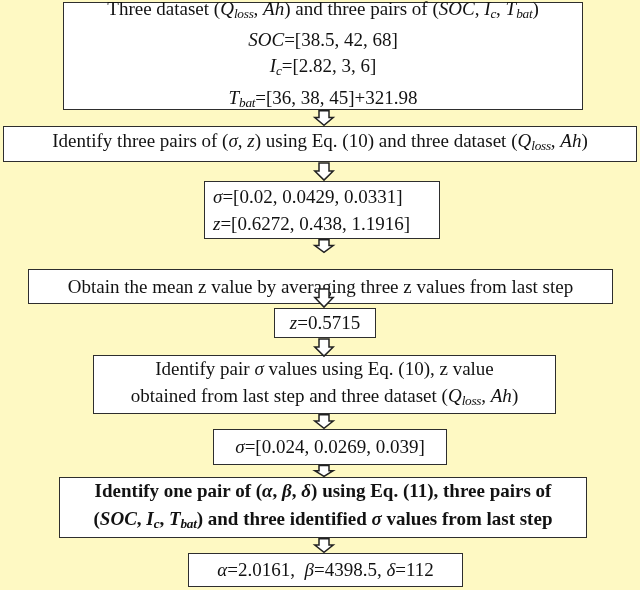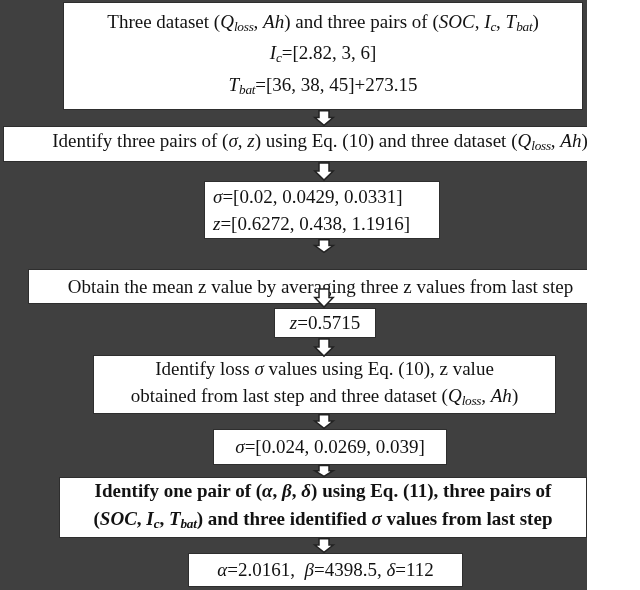--- a/index.html
+++ b/index.html
@@ -1,17 +1,17 @@
 <!DOCTYPE html>
 <html><head>
 <meta charset="utf-8">
 <style>
   html,body{margin:0;padding:0;background:#ffffff;}
   .canvas{
-    position:relative;width:587px;height:590px;background:#404040;
+    position:relative;width:640px;height:590px;background:#fef9c3;
     font-family:"Liberation Serif","DejaVu Serif",serif;color:#121212;
     overflow:hidden;
   }
   .flow-box{
     position:absolute;box-sizing:border-box;background:#ffffff;
     border:1.6px solid #2e2e2e;
     display:flex;flex-direction:column;justify-content:center;align-items:center;
     text-align:center;
   }
   .flow-box.left{align-items:flex-start;text-align:left;padding-left:8px;}
@@ -20,38 +20,39 @@
   .sub{font-size:0.7em;vertical-align:-0.25em;letter-spacing:-0.02em;}
   .flow-arrow{position:absolute;width:20px;display:block;overflow:visible;}
 </style>
 </head>
 <body>
 
 <div class="canvas">
   <div>
       <div class="flow-box" style="left: 63px; top: 2px; width: 520px; height: 108px;">
         <div class="line" style="line-height: 26px;"><span>Three dataset (</span><span class="it">Q</span><span class="it sub">loss</span><span>, </span><span class="it">Ah</span><span>) and three pairs of (</span><span class="it">SOC</span><span>, </span><span class="it">I</span><span class="it sub">c</span><span>, </span><span class="it">T</span><span class="it sub">bat</span><span>)</span></div>
+        <div class="line" style="line-height: 26px;"><span class="it">SOC</span><span>=[38.5, 42, 68]</span></div>
         <div class="line" style="line-height: 26px;"><span class="it">I</span><span class="it sub">c</span><span>=[2.82, 3, 6]</span></div>
-        <div class="line" style="line-height: 26px;"><span class="it">T</span><span class="it sub">bat</span><span>=[36, 38, 45]+273.15</span></div>
+        <div class="line" style="line-height: 26px;"><span class="it">T</span><span class="it sub">bat</span><span>=[36, 38, 45]+321.98</span></div>
       </div>
       <div class="flow-box" style="left: 3px; top: 126px; width: 634px; height: 36px;">
         <div class="line" style="line-height: 26px;"><span>Identify three pairs of (</span><span class="it">σ</span><span>, </span><span class="it">z</span><span>) using Eq. (10) and three dataset (</span><span class="it">Q</span><span class="it sub">loss</span><span>, </span><span class="it">Ah</span><span>)</span></div>
       </div>
       <div class="flow-box left" style="left: 204px; top: 181px; width: 236px; height: 58px;">
         <div class="line" style="line-height: 27px;"><span class="it">σ</span><span>=[0.02, 0.0429, 0.0331]</span></div>
         <div class="line" style="line-height: 27px;"><span class="it">z</span><span>=[0.6272, 0.438, 1.1916]</span></div>
       </div>
       <div class="flow-box" style="left: 28px; top: 253px; width: 585px; height: 35px; margin-top: 16px;">
         <div class="line" style="line-height: 26px;"><span>Obtain the mean z value by averaging three z values from last step</span></div>
       </div>
       <div class="flow-box" style="left: 274px; top: 308px; width: 102px; height: 30px;">
         <div class="line" style="line-height: 24px;"><span class="it">z</span><span>=0.5715</span></div>
       </div>
       <div class="flow-box" style="left: 93px; top: 355px; width: 463px; height: 59px;">
-        <div class="line" style="line-height: 27px;"><span>Identify loss </span><span class="it">σ</span><span> values using Eq. (10), z value</span></div>
+        <div class="line" style="line-height: 27px;"><span>Identify pair </span><span class="it">σ</span><span> values using Eq. (10), z value</span></div>
         <div class="line" style="line-height: 27px;"><span>obtained from last step and three dataset (</span><span class="it">Q</span><span class="it sub">loss</span><span>, </span><span class="it">Ah</span><span>)</span></div>
       </div>
       <div class="flow-box" style="left: 213px; top: 429px; width: 234px; height: 36px;">
         <div class="line" style="line-height: 26px;"><span class="it">σ</span><span>=[0.024, 0.0269, 0.039]</span></div>
       </div>
       <div class="flow-box" style="left: 59px; top: 477px; width: 528px; height: 61px; font-weight: bold;">
         <div class="line" style="line-height: 28px;"><span>Identify one pair of (</span><span class="it">α</span><span>, </span><span class="it">β</span><span>, </span><span class="it">δ</span><span>) using Eq. (11), three pairs of</span></div>
         <div class="line" style="line-height: 28px;"><span>(</span><span class="it">SOC</span><span>, </span><span class="it">I</span><span class="it sub">c</span><span>, </span><span class="it">T</span><span class="it sub">bat</span><span>) and three identified </span><span class="it">σ</span><span> values from last step</span></div>
       </div>
       <div class="flow-box" style="left: 188px; top: 553px; width: 275px; height: 34px; justify-content: center;">

